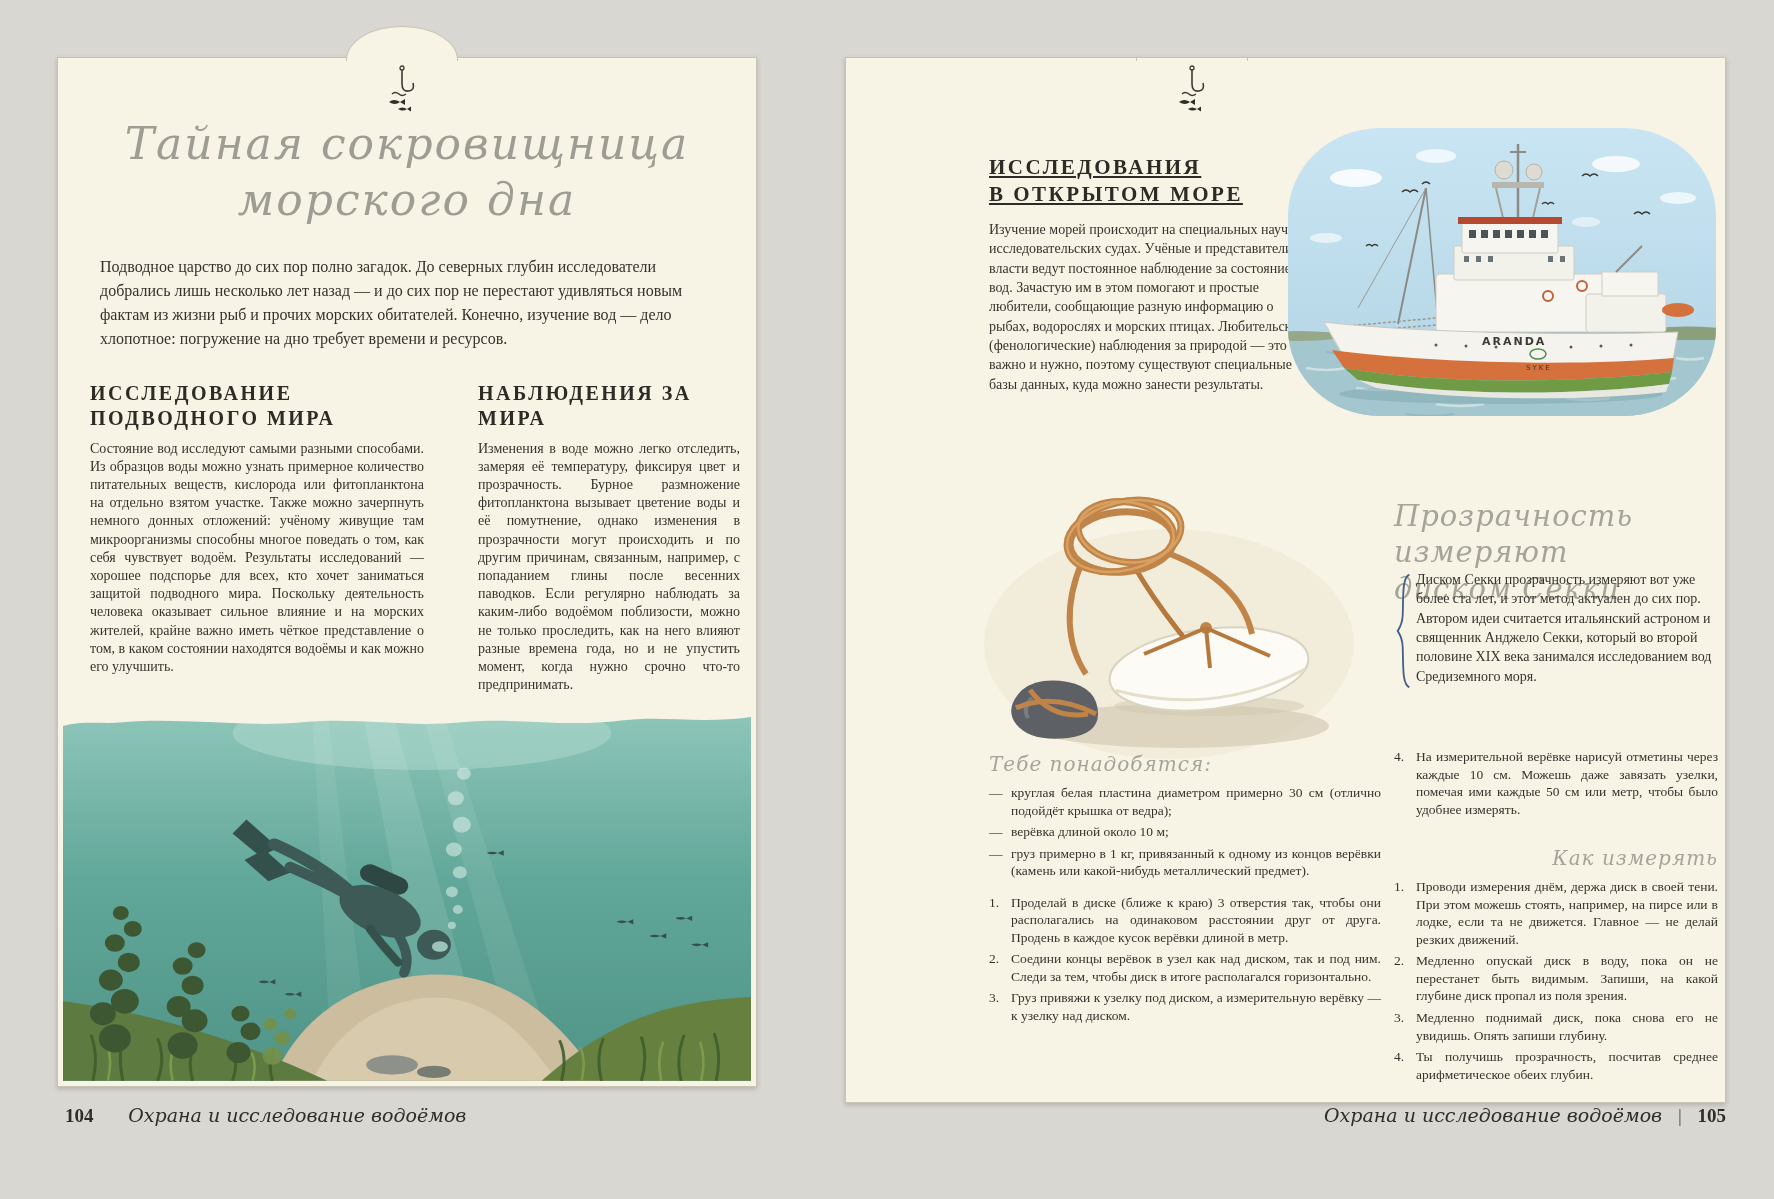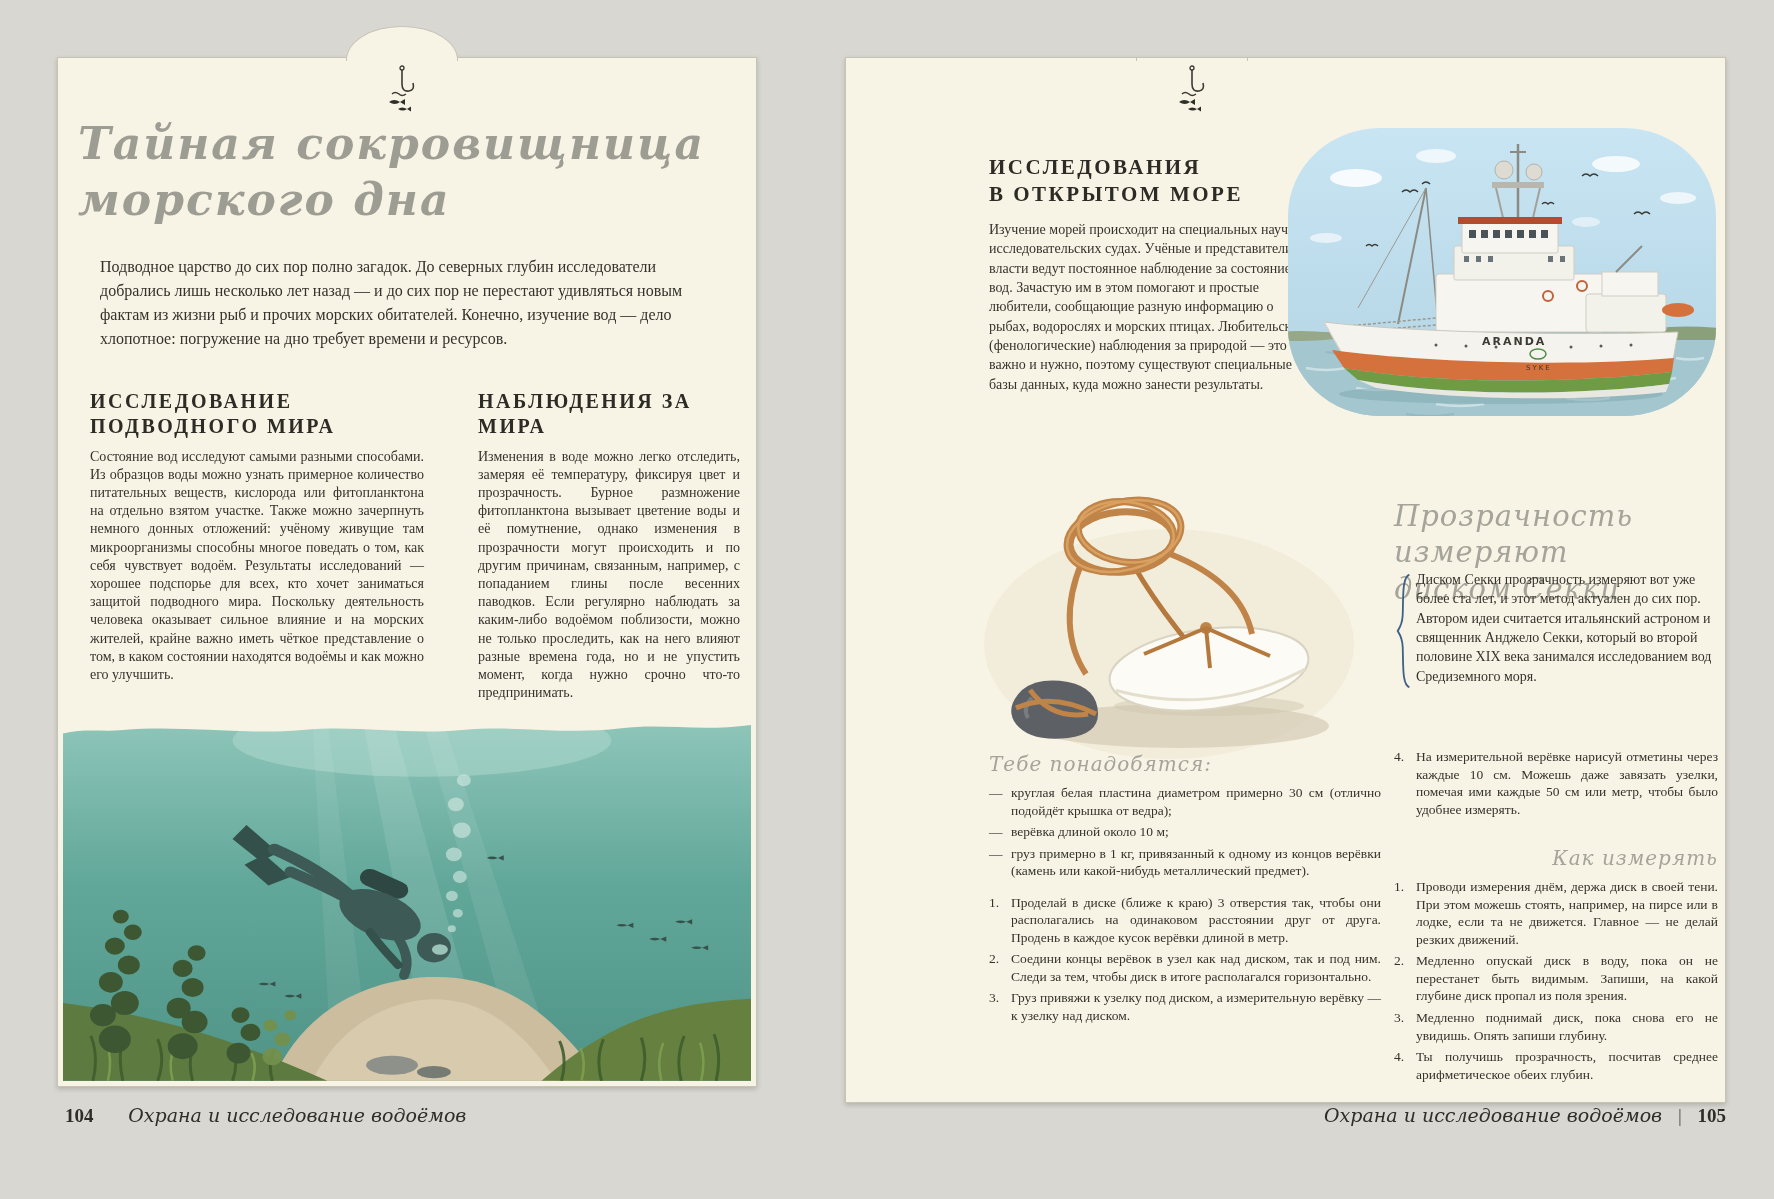--- a/index.html
+++ b/index.html
@@ -12,35 +12,35 @@
 
   
   .bump{position:absolute;width:110px;height:34px;top:-32px;background:#f8f4e5;
         border:1px solid #c7c4b6;border-bottom:none;
         border-radius:55px 55px 0 0 / 34px 34px 0 0;}
   .bump-l{left:288px;} .bump-r{left:290px;}
   .ornament{position:absolute;top:6px;width:36px;height:48px;}
   .orn-l{left:326px;} .orn-r{left:328px;}
 
   
-  .lp-title{margin:58px 20px 0;text-align:left;font-family:"DejaVu Serif",serif;
-            font-style:italic;font-weight:700;font-size:44px;line-height:1.28;
+  .lp-title{margin:58px 20px 0;text-align:center;font-family:"DejaVu Serif",serif;
+            font-style:italic;font-weight:400;font-size:44px;line-height:1.28;
             color:#9e9d94;white-space:pre-line;letter-spacing:2px;}
   .lp-intro{margin:26px 42px 0;text-align:left;font-size:16px;line-height:1.5;color:#33322c;}
   .lp-cols{margin:26px 16px 0 32px;display:flex;gap:54px;}
   .colA{width:334px;flex:none;} .colB{flex:1;}
   .col-head{font-size:20px;font-weight:bold;letter-spacing:2.5px;color:#2c2b25;
-            line-height:1.25;margin:12px 0 9px;white-space:pre-line;}
+            line-height:1.25;margin:4px 0 9px;white-space:pre-line;}
   .col-body{font-size:14px;line-height:1.3;text-align:justify;color:#34332d;}
   .lp-illus{flex:1;margin:16px 5px 5px;min-height:250px;position:relative;}
   .lp-illus svg{position:absolute;inset:0;width:100%;height:100%;}
 
   
   .rp-head{position:absolute;left:143px;top:96px;font-size:21px;font-weight:bold;
-           letter-spacing:2.5px;color:#2c2b25;line-height:1.3;white-space:pre-line;}
+           letter-spacing:2.5px;color:#2c2b25;line-height:1.3;white-space:pre-line;text-decoration:underline;}
   .rp-body{position:absolute;left:143px;top:162px;width:322px;font-size:14px;
            line-height:1.38;text-align:left;color:#34332d;}
   .rp-ship{position:absolute;left:440px;top:68px;width:432px;height:292px;}
   .rp-secchi{position:absolute;left:128px;top:396px;width:385px;height:315px;}
   .script{font-family:"DejaVu Serif",serif;font-style:italic;color:#a5a49a;letter-spacing:1px;}
   .rp-script1{position:absolute;left:548px;top:440px;width:330px;font-size:29px;
               line-height:1.25;white-space:pre-line;}
   .rp-note{position:absolute;left:552px;top:512px;width:300px;padding-left:18px;
            font-size:14px;line-height:1.38;color:#34332d;}
   .note-brace{position:absolute;left:-2px;top:2px;width:15px;height:118px;}

